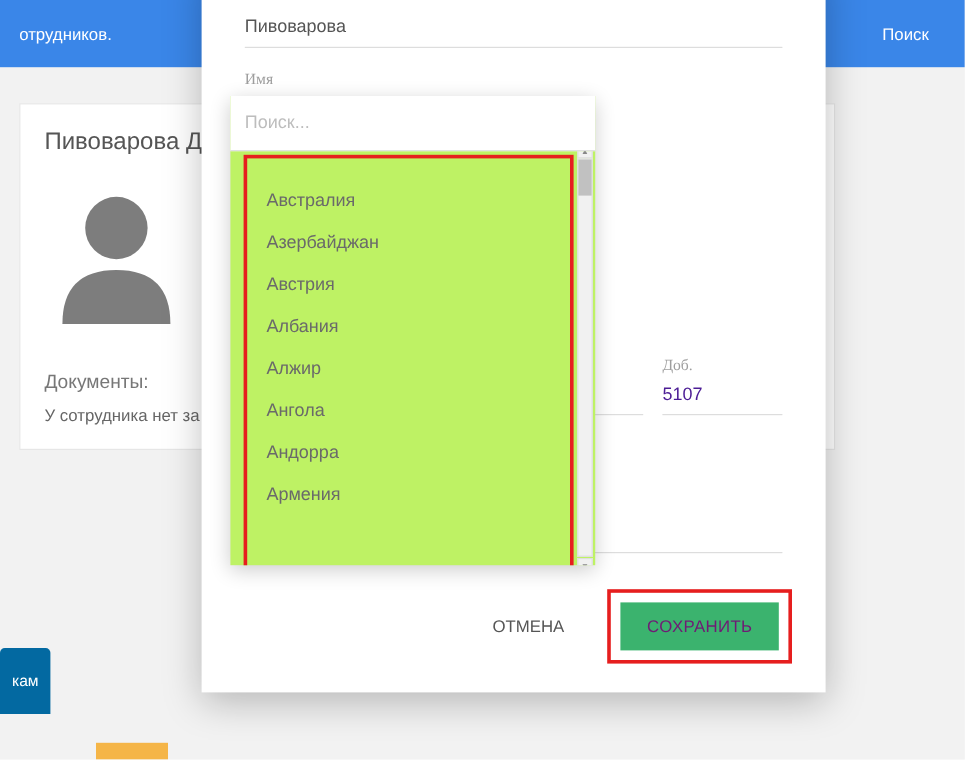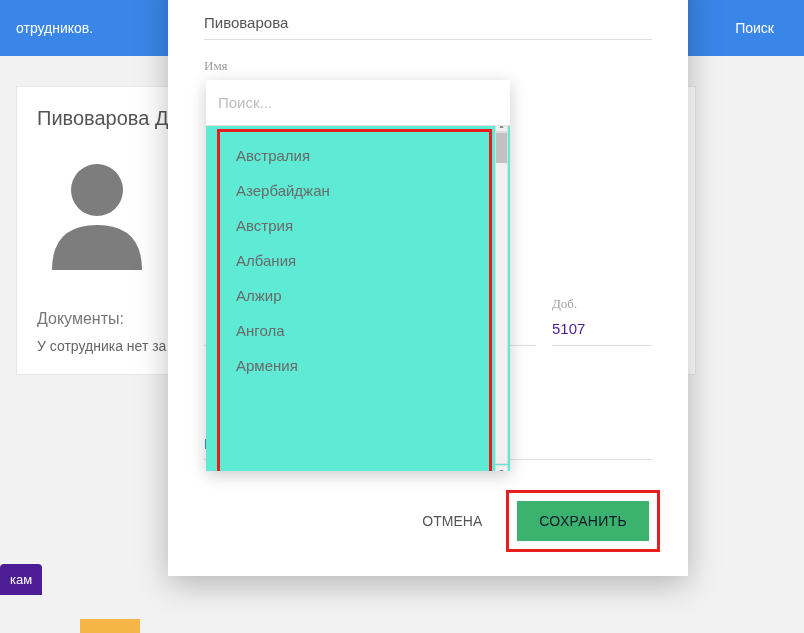--- a/index.html
+++ b/index.html
@@ -73,24 +73,24 @@
       left: 80px;
       bottom: 0;
       width: 60px;
       height: 14px;
       background: #f5b547;
     }
     .bottom-tab {
       position: absolute;
       left: 0;
       bottom: 38px;
-      background: #4c1d95;
+      background: #0369a1;
       color: #fff;
       border-radius: 4px 4px 0 0;
-      padding: 8px 10px;
+      padding: 20px 10px;
       font-size: 13px;
     }
     
     .modal {
       position: absolute;
       left: 168px;
       top: -30px;
       width: 520px;
       background: #fff;
       box-shadow: 0 8px 30px rgba(0,0,0,0.25);
@@ -131,53 +131,53 @@
     .tz-link {
       color: #337ab7;
       font-size: 14px;
       display: inline-block;
       margin-top: 10px;
     }
     .modal-footer {
       display: flex;
       justify-content: flex-end;
       align-items: center;
-      gap: 0;
+      gap: 12px;
       padding: 18px 28px 24px;
     }
     .cancel-btn {
       background: transparent;
       border: none;
       color: #555;
       font-size: 14px;
       cursor: pointer;
       padding: 10px 16px;
       margin-right: 8px;
     }
     .save-wrap {
       border: 3px solid #e61e1e;
       padding: 8px;
       display: inline-block;
     }
     .save-btn {
       background: #3bb36e;
       border: none;
-      color: #0f172a;
+      color: #701a75;
       font-size: 14px;
       padding: 12px 22px;
       cursor: pointer;
       letter-spacing: 0.3px;
     }
     
     .dropdown-box {
       position: absolute;
-      left: 206px;
+      left: 192px;
       top: 80px;
       width: 304px;
-      background: #5eead4;
+      background: #bef264;
       box-shadow: 0 4px 16px rgba(0,0,0,0.2);
     }
     .dropdown-search {
       width: 100%;
       border: none;
       border-bottom: 1px solid #e0e0e0;
       padding: 14px 12px;
       font-size: 15px;
       outline: none;
       color: #555;
@@ -188,21 +188,21 @@
     .dropdown-scroll {
       position: relative;
       height: 345px;
       overflow: hidden;
     }
     .dropdown-list {
       border: 3px solid #e61e1e;
       margin: 3px 18px 3px 11px;
       height: 364px;
       overflow: hidden;
-      padding: 6px 0;
+      padding: 18px 0;
     }
     .dropdown-item {
       padding: 9px 16px;
       color: #6a6a6a;
       font-size: 15px;
       cursor: pointer;
     }
     .scrollbar-track {
       position: absolute;
       right: 2px;
@@ -294,20 +294,21 @@
 <div class="dropdown-box">
   <input class="dropdown-search" placeholder="Поиск..." style="">
   <div class="dropdown-scroll">
     <div class="dropdown-list">
       <div class="dropdown-item">Австралия</div>
       <div class="dropdown-item">Азербайджан</div>
       <div class="dropdown-item">Австрия</div>
       <div class="dropdown-item">Албания</div>
       <div class="dropdown-item">Алжир</div>
       <div class="dropdown-item">Ангола</div>
+      <div class="dropdown-item">Андорра</div>
       <div class="dropdown-item">Армения</div>
     </div>
     <div class="scrollbar-track"></div>
     <div class="scrollbar-thumb"></div>
     <div class="scrollbar-arrow-top">▴</div>
     <div class="scrollbar-arrow-bot">▾</div>
   </div>
 </div>
 
 </body></html>

